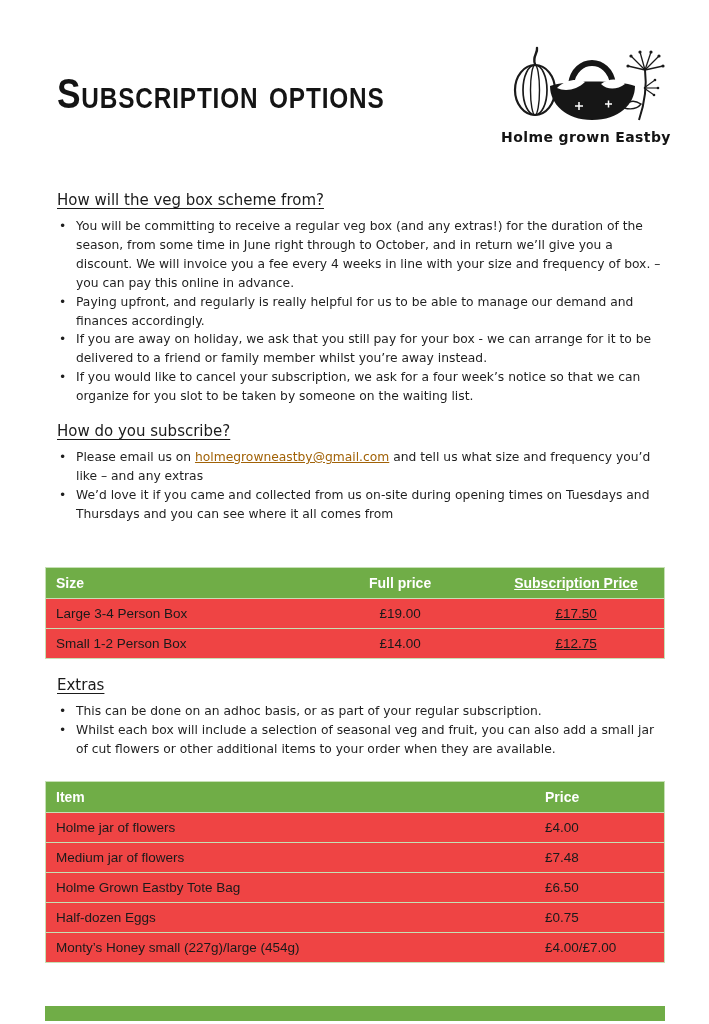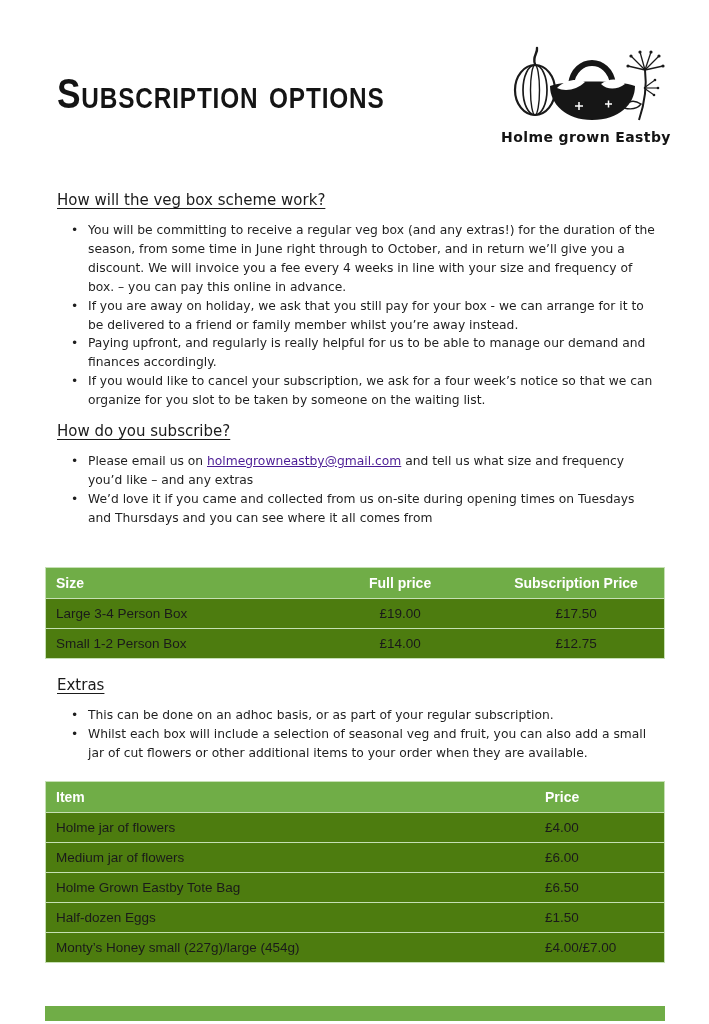--- a/index.html
+++ b/index.html
@@ -25,42 +25,42 @@
   }
   
   .section { position:absolute; left:57px; width:610px; }
   .sec-work { top:191px; }
   .sec-subscribe { top:422px; }
   .sec-extras { top:676px; }
   .sec-heading {
     margin:0 0 8px 0; font-size:15px; font-weight:400;
     text-decoration:underline; text-underline-offset:3px; color:#1b1b1b;
   }
-  ul.bullets { list-style:none; margin:12px; padding:0; font-size:12.3px; line-height:18.9px; color:#1f1f1f; }
+  ul.bullets { list-style:none; margin:0; padding:0; font-size:12.3px; line-height:18.9px; color:#1f1f1f; }
   ul.bullets li { position:relative; padding-left:19px; margin:0; }
   ul.bullets li::before { content:"\2022"; position:absolute; left:2px; top:0; }
-  a.email { color:#4c1d95; text-decoration:underline; }
+  a.email { color:#a16207; text-decoration:underline; }
   
   table.tbl {
     position:absolute; left:45px; width:620px; border-collapse:collapse;
     font-family:"Liberation Sans", sans-serif; table-layout:fixed;
     border:1px solid #c6e0b4;
   }
   table.tbl th {
     background:#70ad47; color:#ffffff; font-weight:700; font-size:14px;
     text-align:left; padding:7px 10px; border:none;
   }
   table.tbl td {
-    background:#4d7c0f; color:#1a1a1a; font-size:13.5px;
+    background:#ef4444; color:#1a1a1a; font-size:13.5px;
     padding:7px 10px; border-top:1px solid #c6e0b4;
   }
   .tbl-price { top:567px;padding-left:42px; }
   .tbl-price .c1 { width:44%; }
   .tbl-price .c2 { width:28%; text-align:center; }
-  .tbl-price .c3 { width:28%; text-align:center; }
+  .tbl-price .c3 { width:28%; text-align:center;text-decoration:underline; }
   .tbl-extras { top:781px; }
   .tbl-extras .c1 { width:81%; }
   .tbl-extras .c2 { width:19%; }
   
   .cutoff-bar { position:absolute; left:45px; top:1006px; width:620px; height:15px; background:#70ad47; }
 </style>
 </head>
 <body>
 
 <div class="page">
@@ -110,25 +110,25 @@
         <circle cx="150" cy="36" r="1.3"></circle>
           <circle cx="153" cy="44" r="1.3"></circle>
           <circle cx="149" cy="51" r="1.3"></circle>
       </g>
       <path d="M136 60 C128 55 123 57 119 64 C127 66 133 64 136 60 Z" fill="none" stroke="#1a1a1a" stroke-width="1.4"></path>
     </svg>
     <div class="logo-caption">Holme grown Eastby</div>
   </div>
 
   <section class="section sec-work">
-    <h2 class="sec-heading">How will the veg box scheme work?</h2>
+    <h2 class="sec-heading">How will the veg box scheme from?</h2>
     <ul class="bullets">
       <li>You will be committing to receive a regular veg box (and any extras!) for the duration of the season, from some time in June right through to October, and in return we’ll give you a discount. We will invoice you a fee every 4 weeks in line with your size and frequency of box. – you can pay this online in advance.</li>
+      <li>Paying upfront, and regularly is really helpful for us to be able to manage our demand and finances accordingly.</li>
       <li>If you are away on holiday, we ask that you still pay for your box - we can arrange for it to be delivered to a friend or family member whilst you’re away instead.</li>
-      <li>Paying upfront, and regularly is really helpful for us to be able to manage our demand and finances accordingly.</li>
       <li>If you would like to cancel your subscription, we ask for a four week’s notice so that we can organize for you slot to be taken by someone on the waiting list.</li>
     </ul>
   </section>
 
   <section class="section sec-subscribe">
     <h2 class="sec-heading">How do you subscribe?</h2>
     <ul class="bullets">
       <li><span>Please email us on </span><a class="email" href="#">holmegrowneastby@gmail.com</a><span> and tell us what size and frequency you’d like – and any extras</span></li>
       <li>We’d love it if you came and collected from us on-site during opening times on Tuesdays and Thursdays and you can see where it all comes from</li>
     </ul>
@@ -171,29 +171,29 @@
         <th class="c2">Price</th>
       </tr>
     </thead>
     <tbody>
       <tr>
         <td class="c1">Holme jar of flowers</td>
         <td class="c2">£4.00</td>
       </tr>
       <tr>
         <td class="c1">Medium jar of flowers</td>
-        <td class="c2">£6.00</td>
+        <td class="c2">£7.48</td>
       </tr>
       <tr>
         <td class="c1">Holme Grown Eastby Tote Bag</td>
         <td class="c2">£6.50</td>
       </tr>
       <tr>
         <td class="c1">Half-dozen Eggs</td>
-        <td class="c2">£1.50</td>
+        <td class="c2">£0.75</td>
       </tr>
       <tr>
         <td class="c1">Monty’s Honey small (227g)/large (454g)</td>
         <td class="c2">£4.00/£7.00</td>
       </tr>
     </tbody>
   </table>
 
   <div class="cutoff-bar"></div>
 

